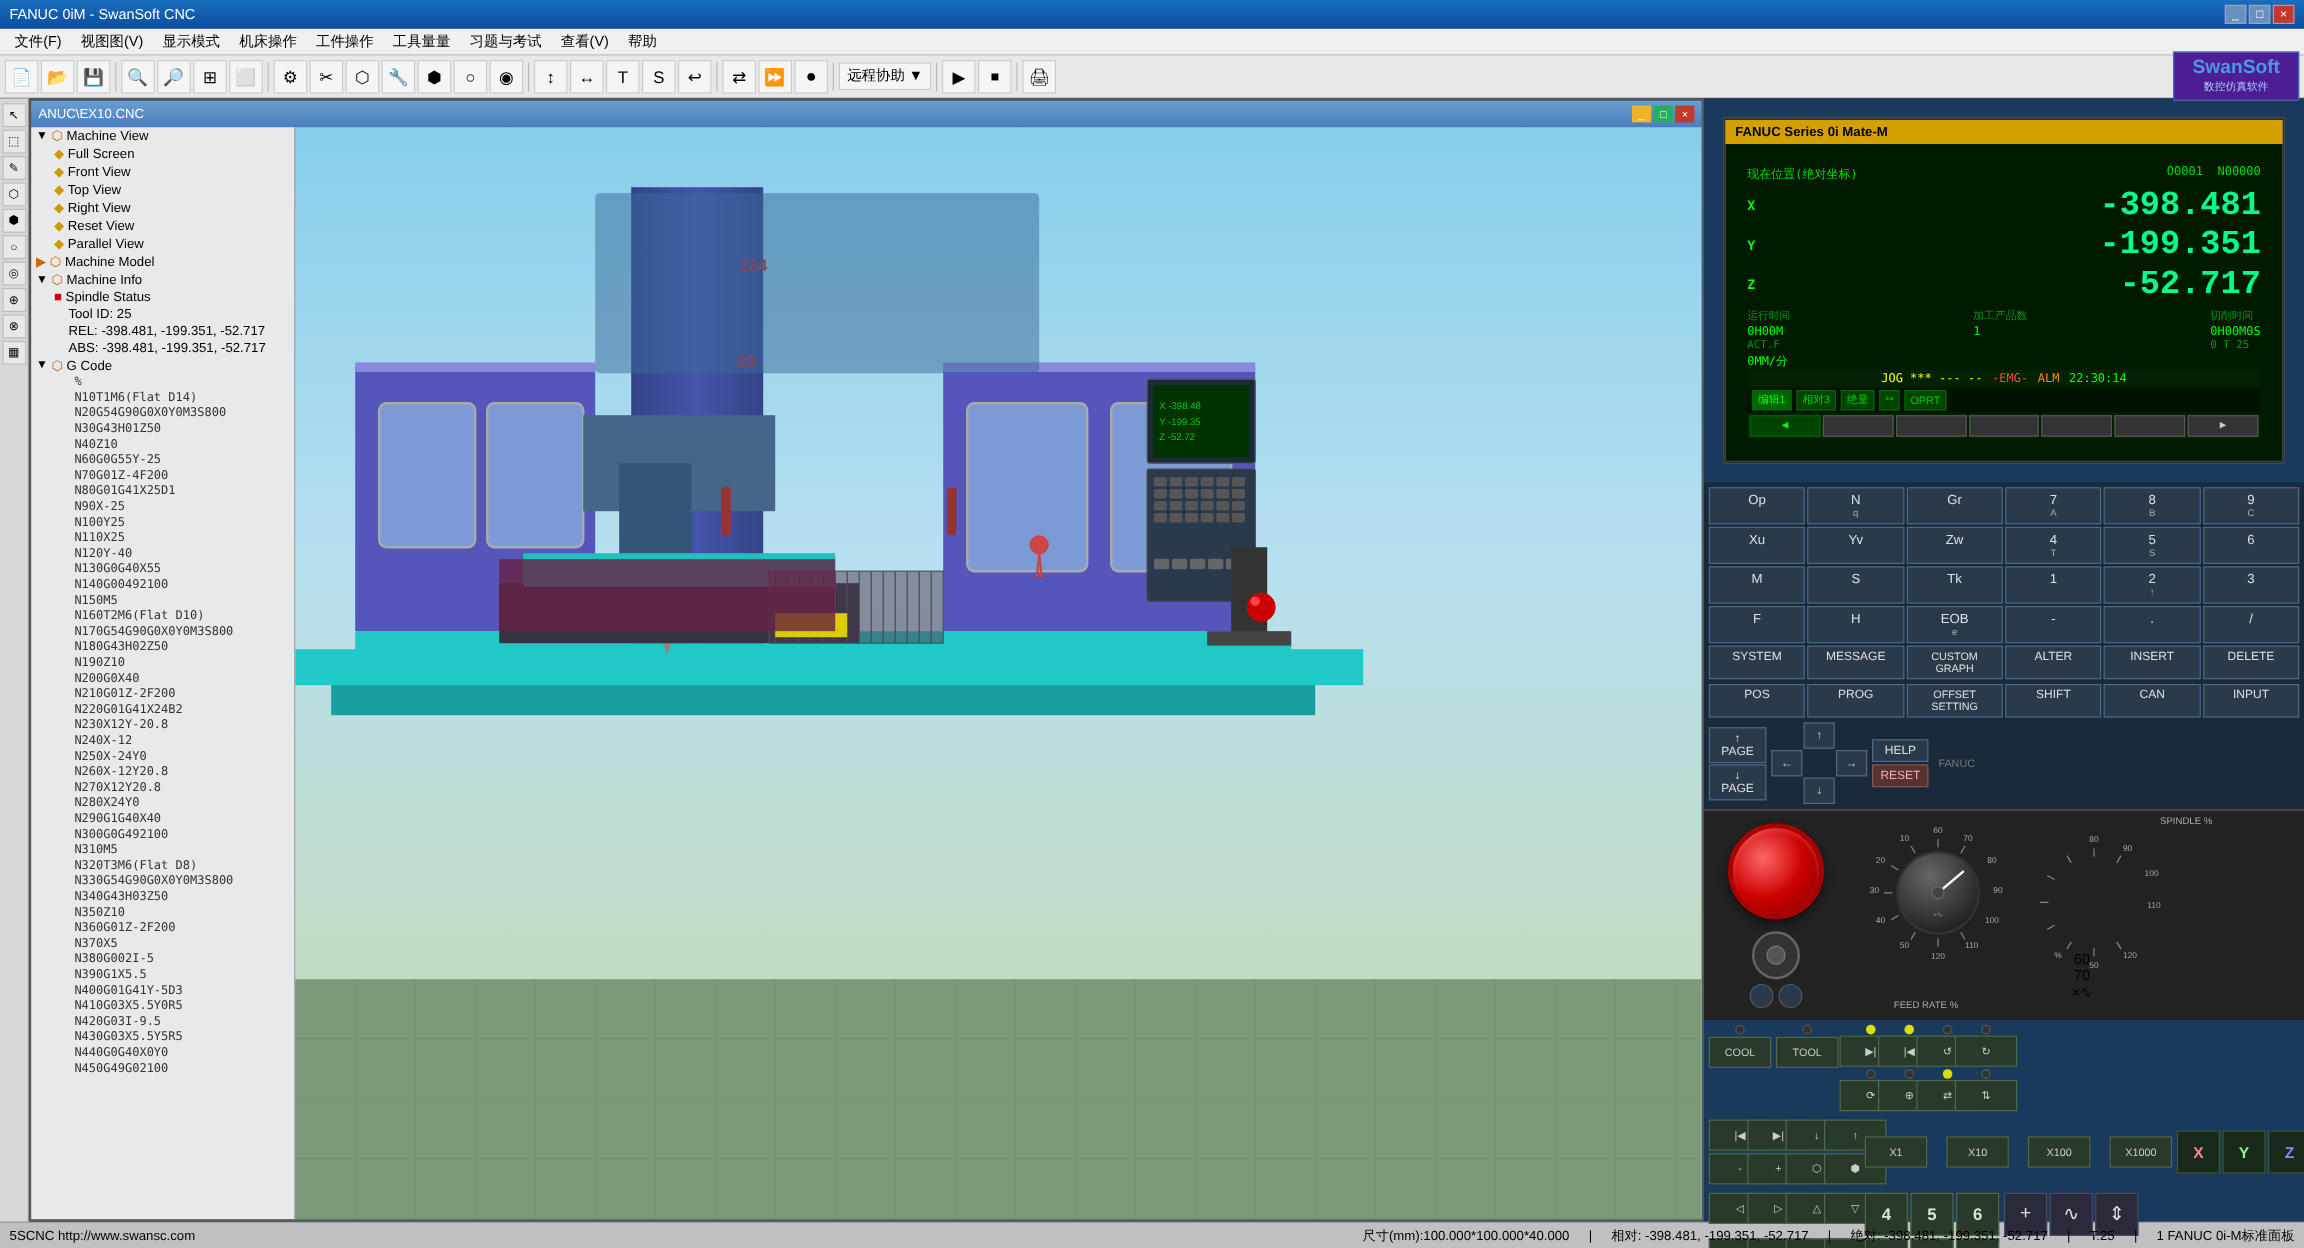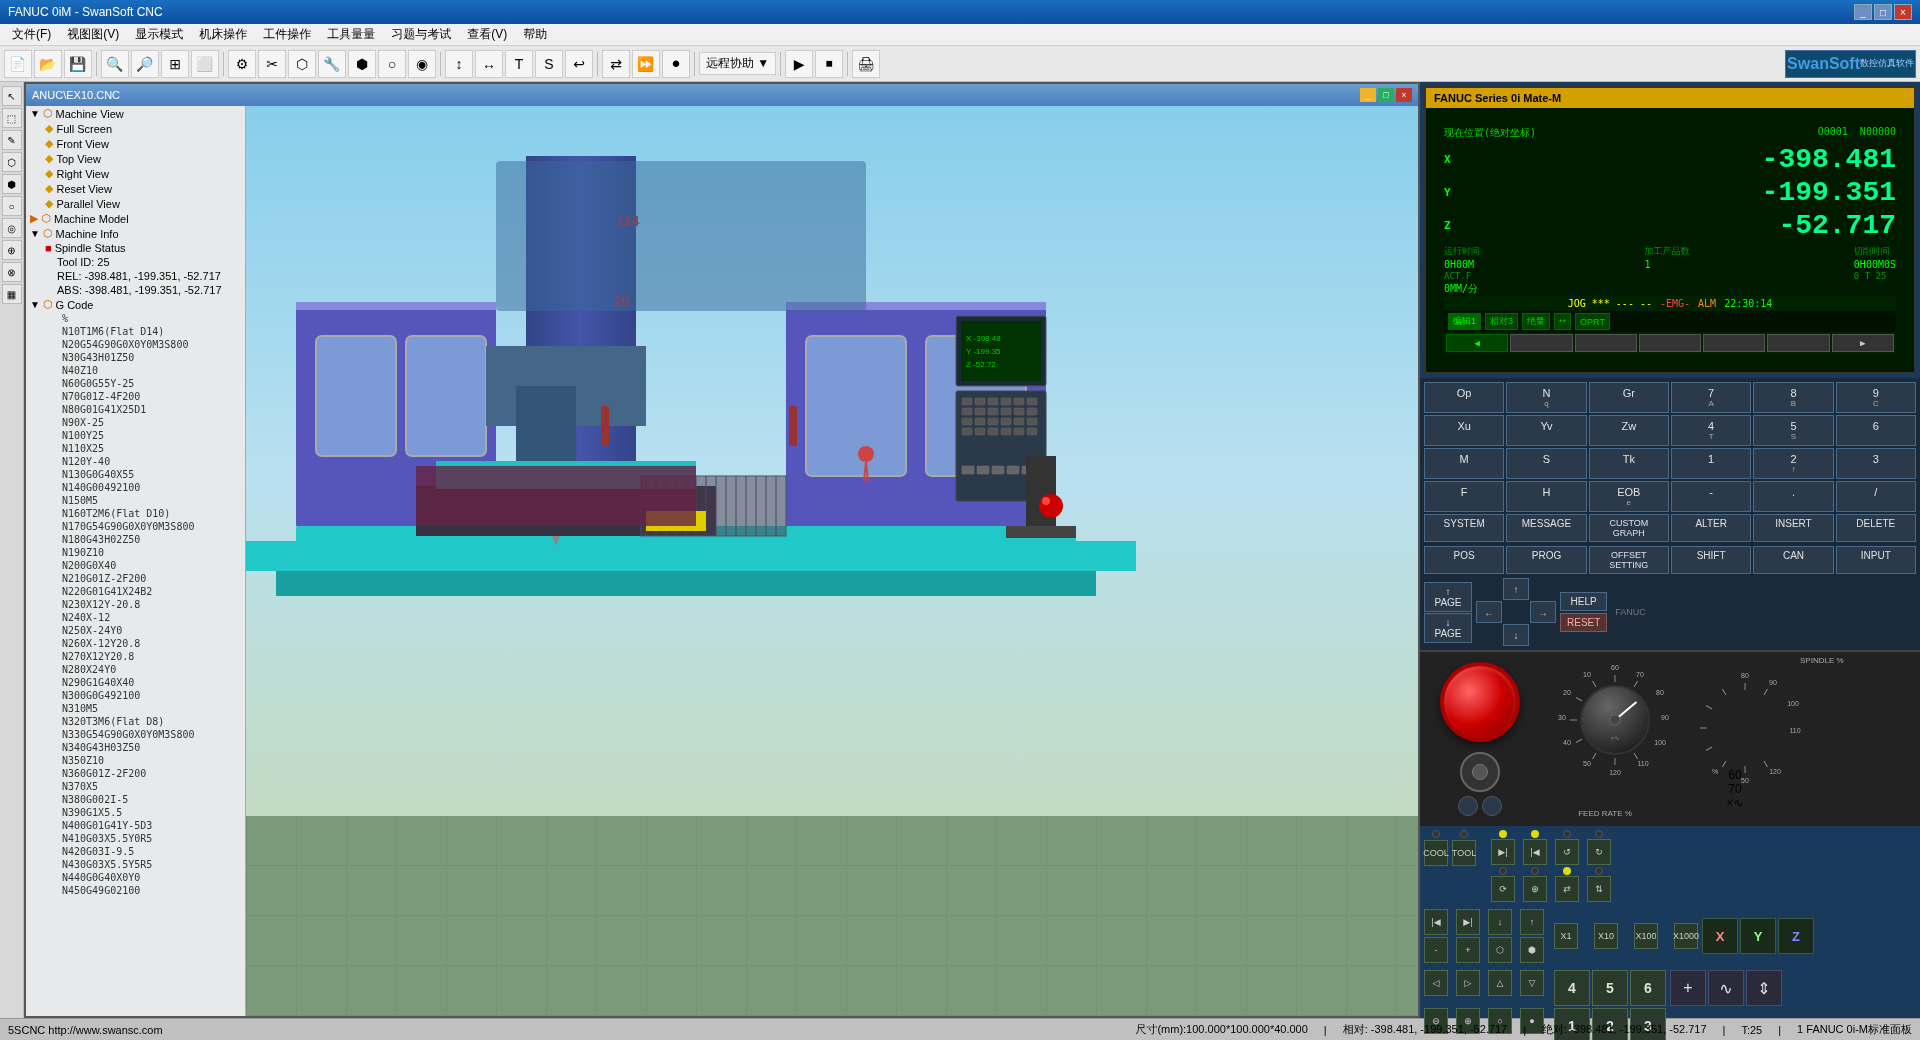--- a/index.html
+++ b/index.html
@@ -80,21 +80,21 @@
       overflow: hidden;
     }
 
     
     #right-panel {
       width: 500px; background: #1a3a5c; display: flex; flex-direction: column;
     }
 
     
     #fanuc-display {
-      background: #a3a3a3; border: 2px solid #333; margin: 4px;
+      background: #a3a3a3; border: 2px solid #333; margin: 16px;
     }
 
     #fanuc-header {
       background: #d4a000; height: 20px; display: flex; align-items: center;
       padding: 0 8px; font-size: 11px; font-weight: bold; color: #000;
     }
 
     #fanuc-screen {
       background: #001a00; padding: 18px; color: #00ff00; font-family: monospace;
     }
@@ -201,21 +201,21 @@
 
     #override-section {
       width: 130px; display: flex; flex-direction: column; align-items: center;
       justify-content: center; padding: 8px;
     }
 
     #right-buttons {
       flex: 1; display: flex; flex-direction: column; padding: 4px; gap: 3px;
     }
     .ctrl-btn {
-      width: 24px; height: 26px; background: #2a3a2a; border: 1px solid #4a6a4a;
+      width: 52px; height: 26px; background: #2a3a2a; border: 1px solid #4a6a4a;
       display: flex; align-items: center; justify-content: center;
       cursor: pointer; font-size: 9px; color: #ccc;
     }
     .axis-btn {
       width: 36px; height: 36px; background: #1a2a1a; border: 1px solid #3a5a3a;
       display: flex; align-items: center; justify-content: center;
       cursor: pointer; font-size: 13px; font-weight: bold; color: #e0e0e0;
     }
     .axis-btn.x-btn { color: #ff8888; }
     .axis-btn.y-btn { color: #88ff88; }
@@ -238,22 +238,22 @@
     
     #status-bar {
       width: 100%; height: 22px; background: #c0c0c0;
       display: flex; align-items: center; padding: 0 8px; gap: 16px;
       font-size: 11px; border-top: 1px solid #999;
     }
 
     
     #logo-area {
       position: absolute; right: 4px; top: 4px;
-      background: #0c4a6e; border: 1px solid #4a6aaa;
-      padding: 4px 1px; display: flex; flex-direction: row;
+      background: #4c1d95; border: 1px solid #4a6aaa;
+      padding: 4px 15px; display: flex; flex-direction: column;
       align-items: center;
     }
     .logo-text { color: #4a9adf; font-size: 16px; font-weight: bold; }
     .logo-sub { color: #aaccff; font-size: 9px; }
 
     
     .grid-floor {
       position: absolute; bottom: 0; left: 0; right: 0; height: 200px;
       background: repeating-linear-gradient(
         90deg, rgba(100,130,100,0.3) 0px, rgba(100,130,100,0.3) 1px, transparent 1px, transparent 50px

